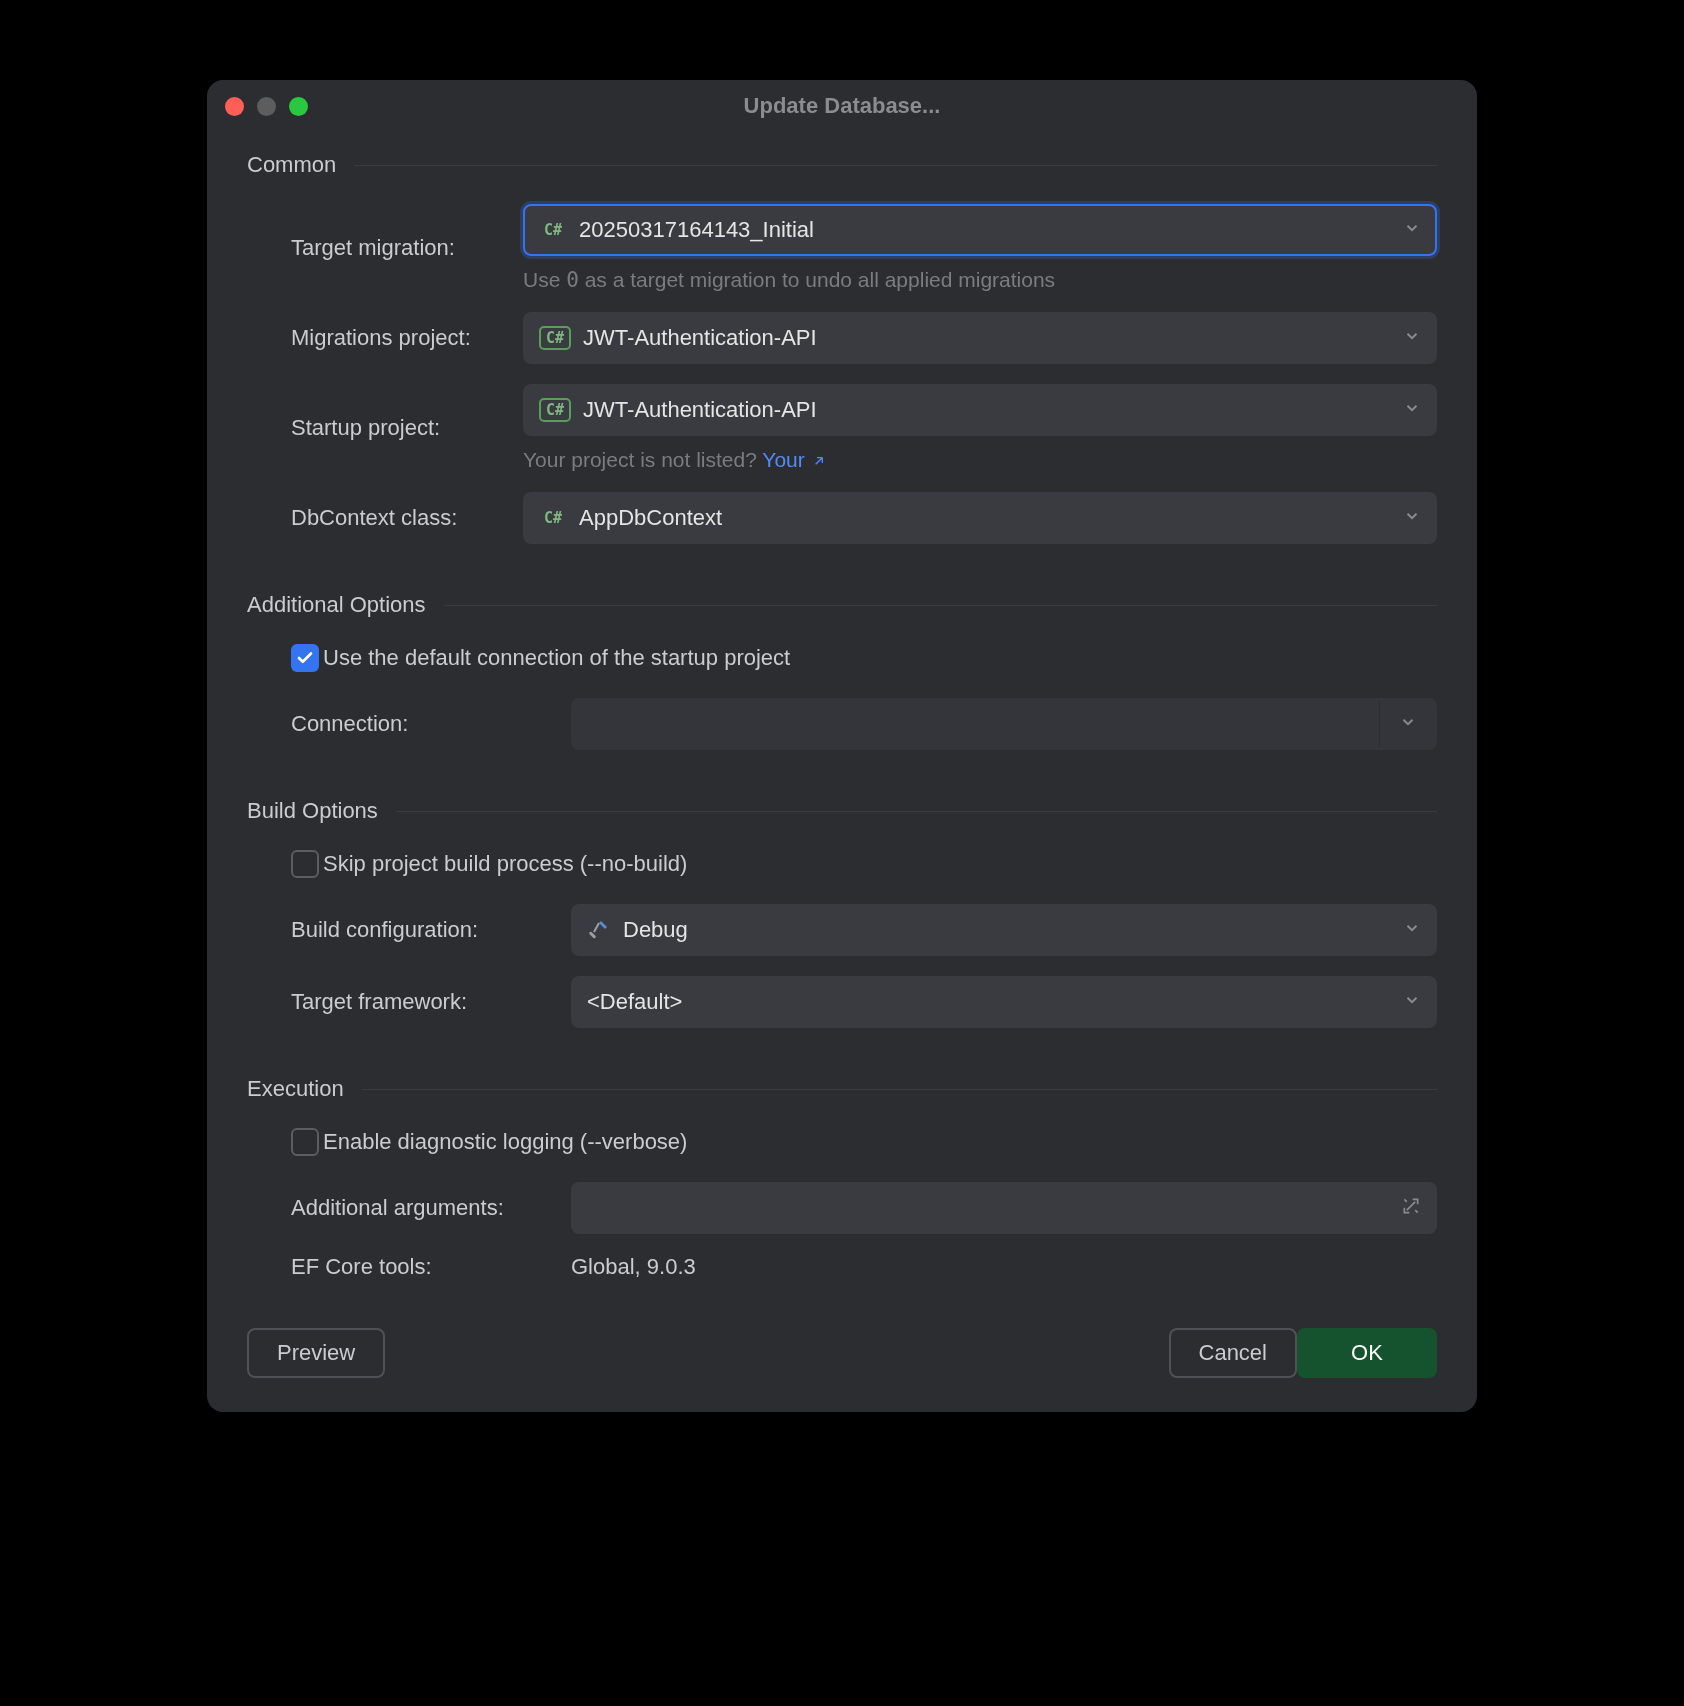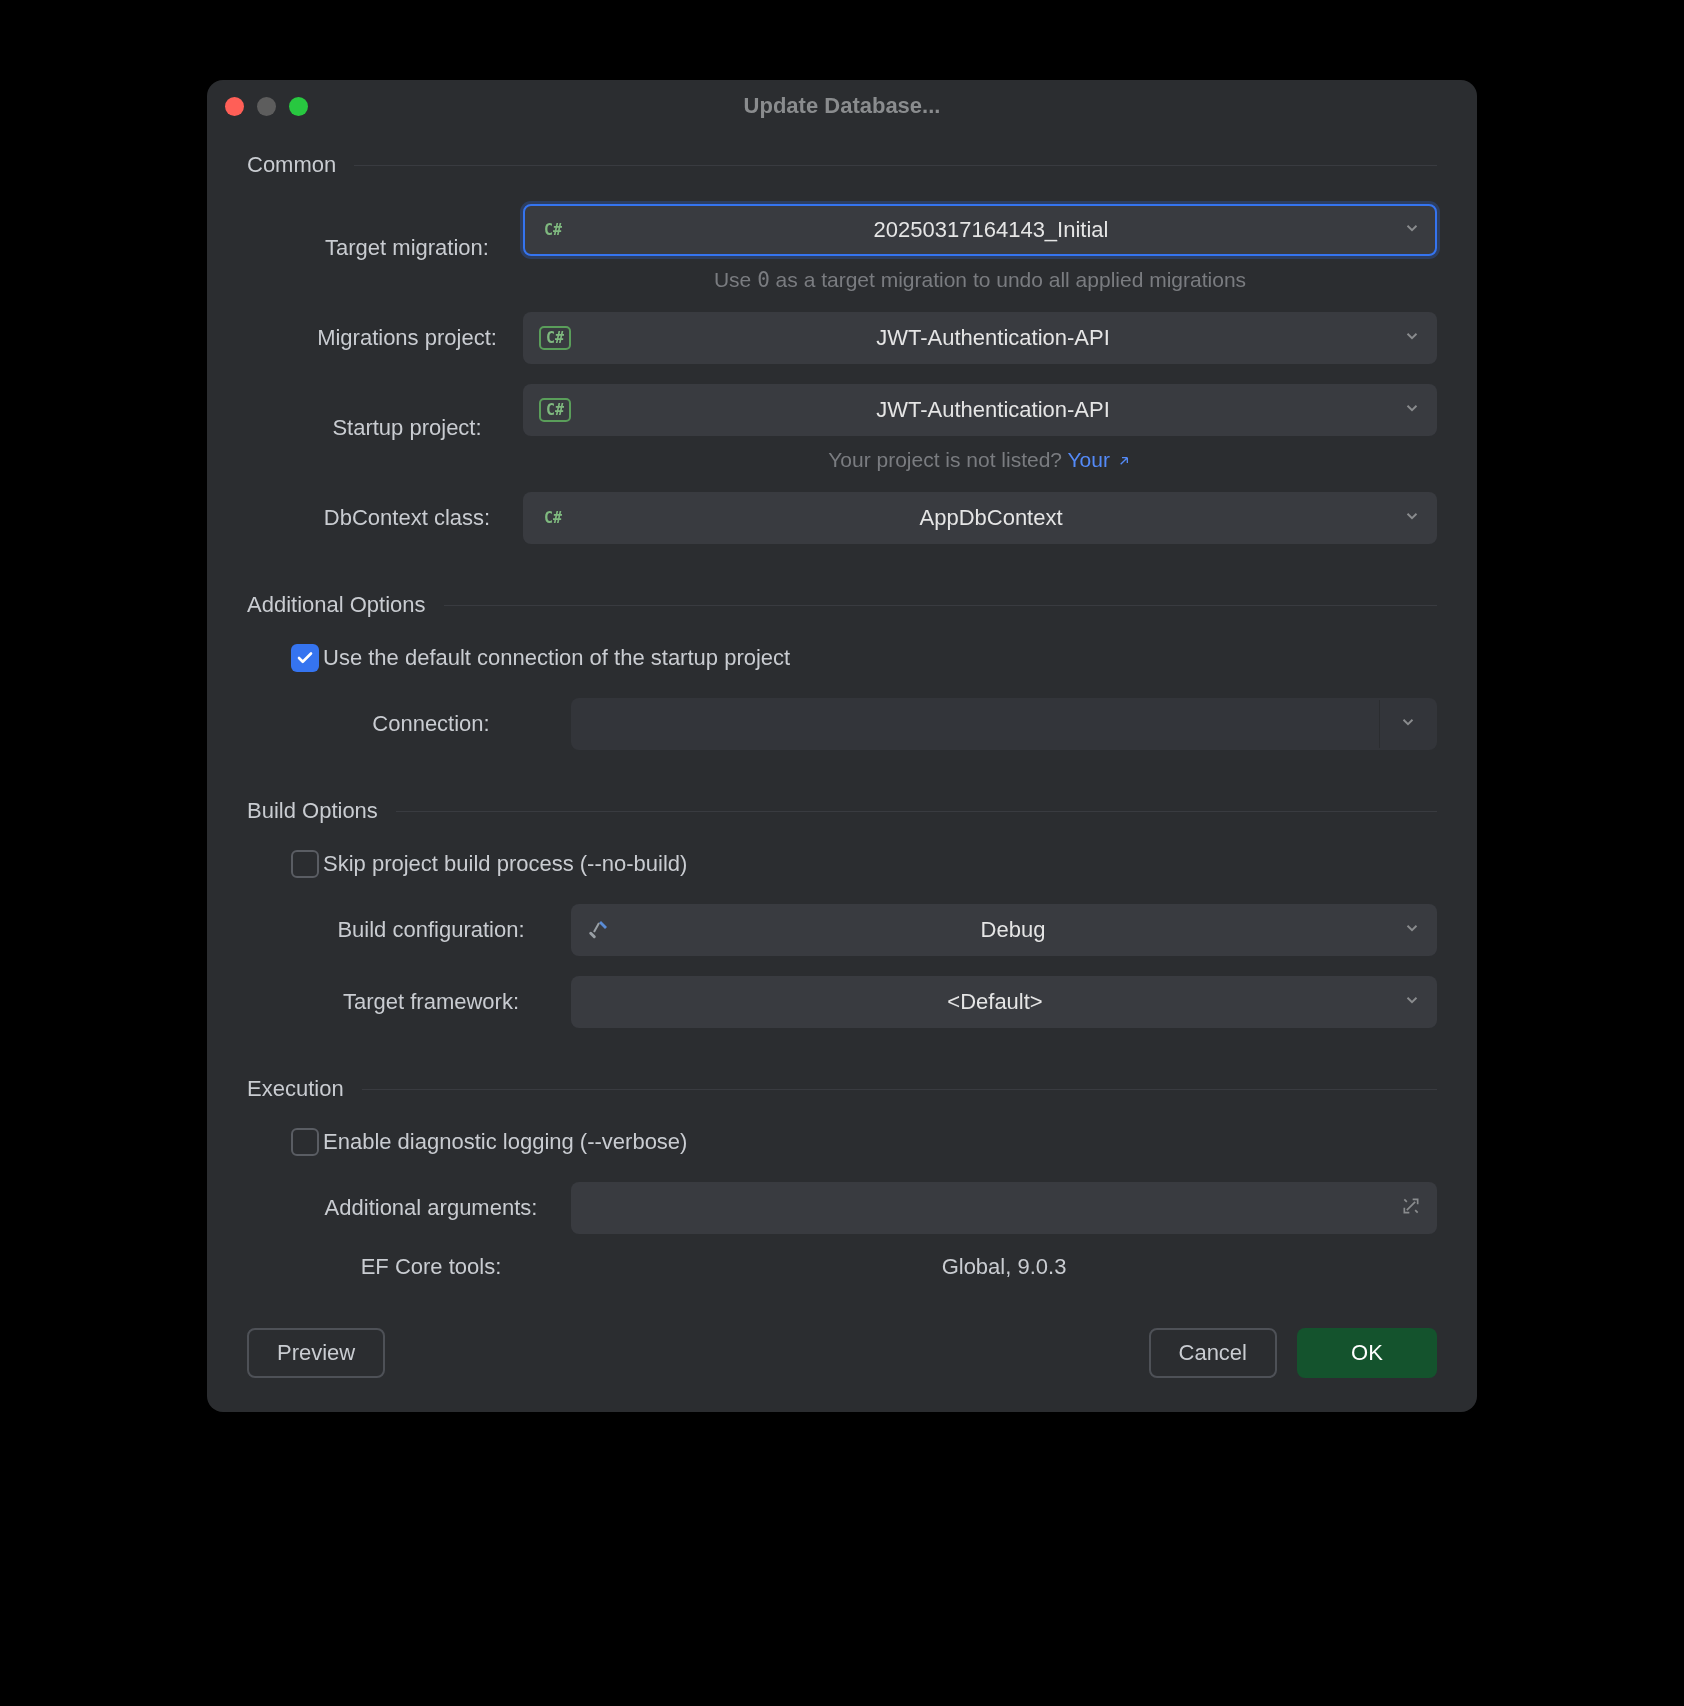--- a/index.html
+++ b/index.html
@@ -60,21 +60,21 @@
     align-items: center;
     gap: 18px;
     margin-bottom: 26px;
   }
   .section-title::after {
     content: "";
     flex: 1;
     height: 1px;
     background: #393b40;
   }
-  .section { margin-bottom: 48px; text-align: center; }
+  .section { margin-bottom: 48px; }
   .form-row {
     display: flex;
     align-items: center;
     margin-bottom: 20px;
     padding-left: 44px;
   }
   .form-label {
     width: 232px;
     flex-shrink: 0;
     color: #c9ccd1;
@@ -194,21 +194,21 @@
     color: #8a8c8e;
   }
   .static-value {
     color: #c9ccd1;
     font-size: 22px;
   }
   .footer {
     display: flex;
     align-items: flex-start;
     padding: 0 40px 34px 40px;
-    gap: 20px;
+    gap: 0;
   }
   .footer-spacer { flex: 1; }
   .btn {
     height: 50px;
     padding: 0 28px;
     border-radius: 8px;
     font-size: 22px;
     cursor: pointer;
     display: flex;
     align-items: center;

